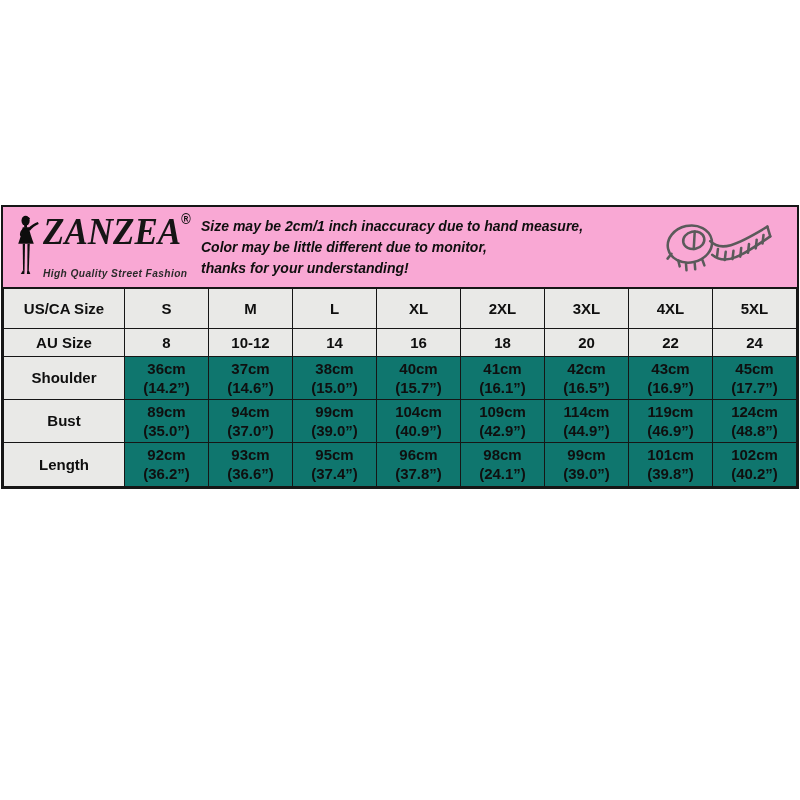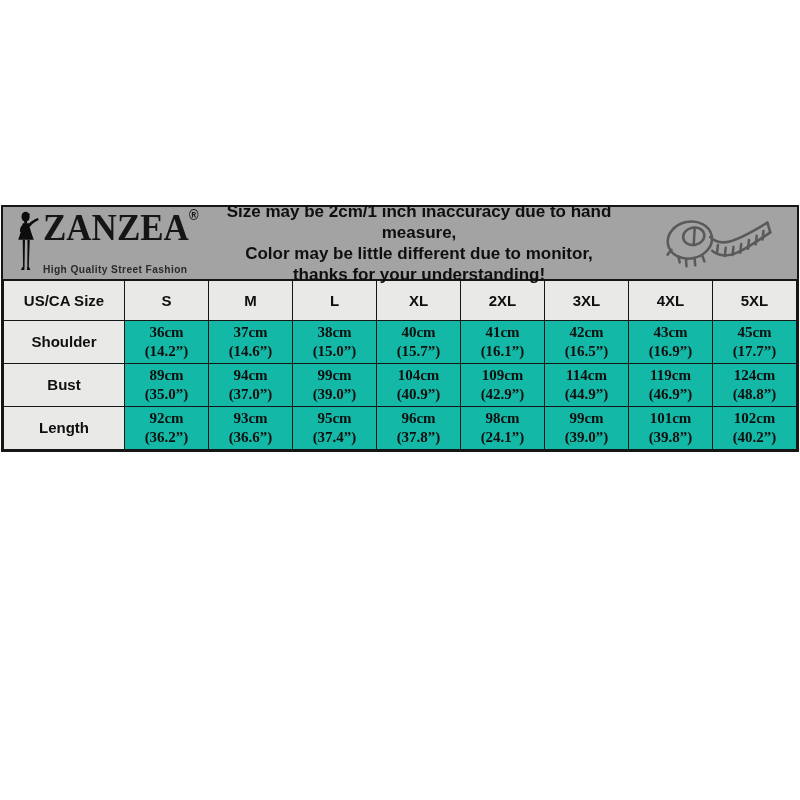--- a/index.html
+++ b/index.html
@@ -20,22 +20,23 @@
     position: absolute;
     top: 205px;
     left: 1px;
     width: 794px;
     border: 2px solid var(--border-color, #161616);
   }
   
   .header-row {
     display: flex;
     align-items: center;
-    height: 72px;
-    background: #a3a3a3;
+    height: 80px;
+    background: #f9a8d4;
+    font-style: italic;
   }
   .logo {
     display: flex;
     align-items: center;
     width: 198px;
     padding-left: 8px;
     box-sizing: border-box;
     flex: none;
   }
   .figure-icon { flex: none; margin-right: 2px; }
@@ -59,22 +60,22 @@
   .tagline {
     font-size: 10.2px;
     font-weight: bold;
     color: #2b2b2b;
     letter-spacing: 0.4px;
     margin-top: 19px;
     white-space: nowrap;
   }
   .notice {
     flex: 1;
-    text-align: center;
-    font-size: 17px;
+    text-align: left;
+    font-size: 14px;
     font-weight: bold;
     line-height: 21px;
     color: #0f0f0f;
   }
   .tape-wrap {
     width: 160px;
     flex: none;
     display: flex;
     justify-content: center;
     align-items: center;
@@ -94,21 +95,21 @@
     font-size: 15px;
     font-weight: bold;
     color: #0f0f0f;
     white-space: pre-line;
     line-height: 19px;
     padding: 2px 1px;
     box-sizing: border-box;
   }
   .size-table th.label-cell { background: var(--shaded-bg, #e9e9e7); }
   .size-table td.shaded { background: var(--shaded-bg, #e9e9e7); }
-  .size-table td.plain { background: #14b8a6; font-family: Liberation Serif, serif; }
+  .size-table td.plain { background: #0f766e; }
   .size-table tr:nth-child(1) th, .size-table tr:nth-child(1) td { height: 40px; }
   .size-table tr:nth-child(2) th, .size-table tr:nth-child(2) td { height: 28px; }
   .size-table tr:nth-child(3) th, .size-table tr:nth-child(3) td { height: 28px; }
   .size-table tr:nth-child(4) th, .size-table tr:nth-child(4) td { height: 28px; }
   .size-table tr:nth-child(n+5) th, .size-table tr:nth-child(n+5) td { height: 44px; }
 </style>
 </head>
 <body>
 
 <div class="canvas" style="--page-bg: #ffffff; --shaded-bg: #e9e9e7; --border-color: #161616; --text-color: #111111;">
@@ -185,20 +186,31 @@
             <td class="shaded">S</td>
             <td class="shaded">M</td>
             <td class="shaded">L</td>
             <td class="shaded">XL</td>
             <td class="shaded">2XL</td>
             <td class="shaded">3XL</td>
             <td class="shaded">4XL</td>
             <td class="shaded">5XL</td>
           </tr>
           <tr>
+            <th class="label-cell">AU Size</th>
+            <td class="shaded">8</td>
+            <td class="shaded">10-12</td>
+            <td class="shaded">14</td>
+            <td class="shaded">16</td>
+            <td class="shaded">18</td>
+            <td class="shaded">20</td>
+            <td class="shaded">22</td>
+            <td class="shaded">24</td>
+          </tr>
+          <tr>
             <th class="label-cell">Shoulder</th>
             <td class="plain">36cm
 (14.2”)</td>
             <td class="plain">37cm
 (14.6”)</td>
             <td class="plain">38cm
 (15.0”)</td>
             <td class="plain">40cm
 (15.7”)</td>
             <td class="plain">41cm

